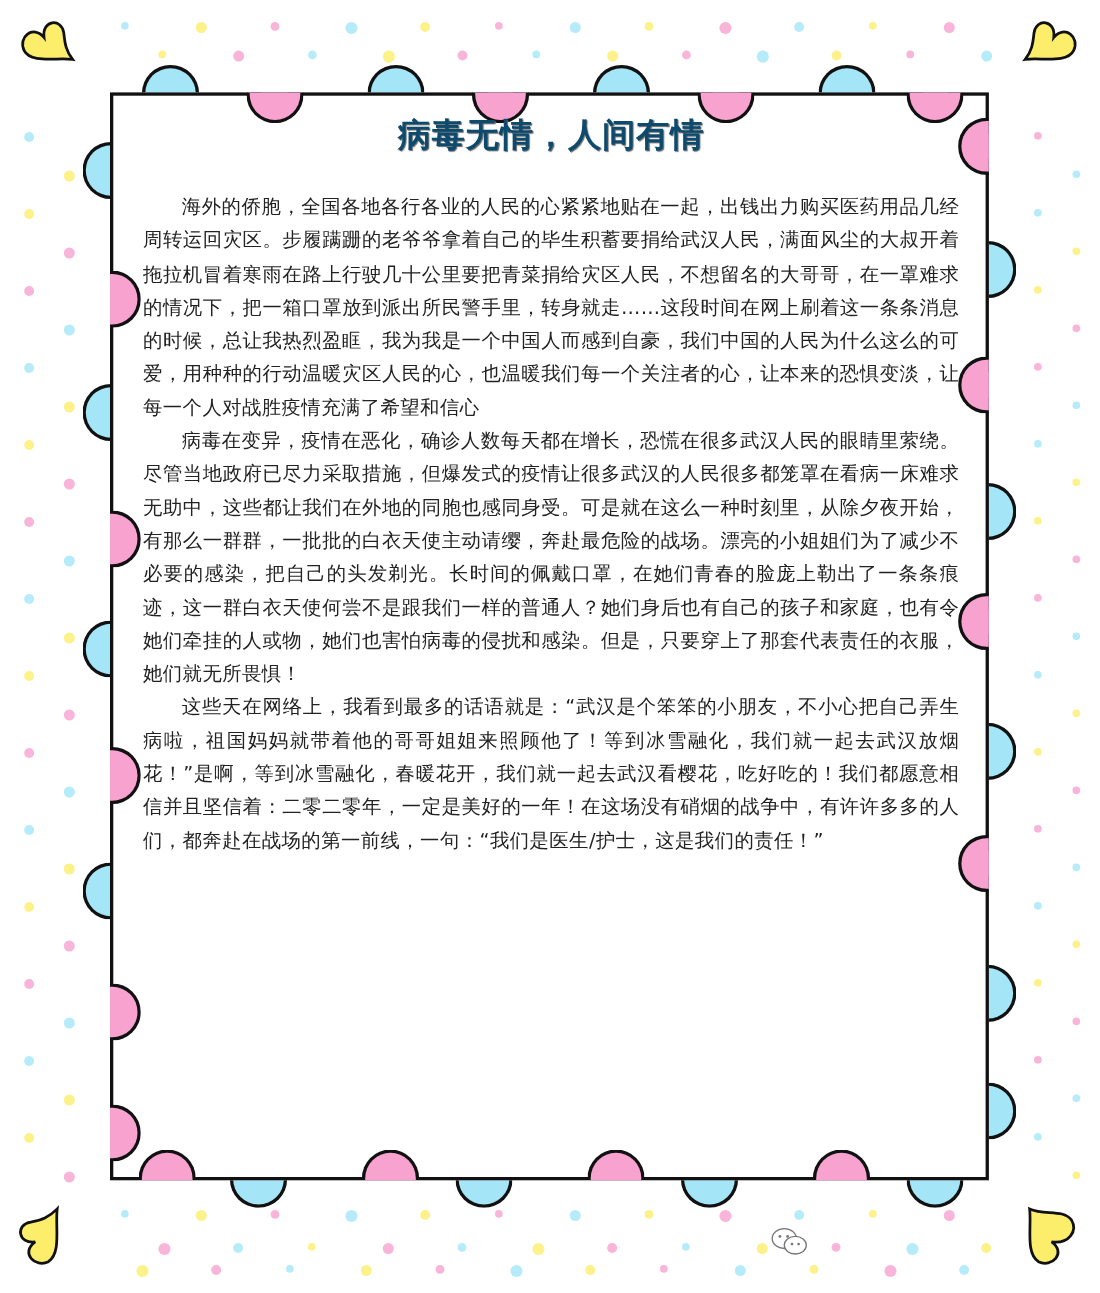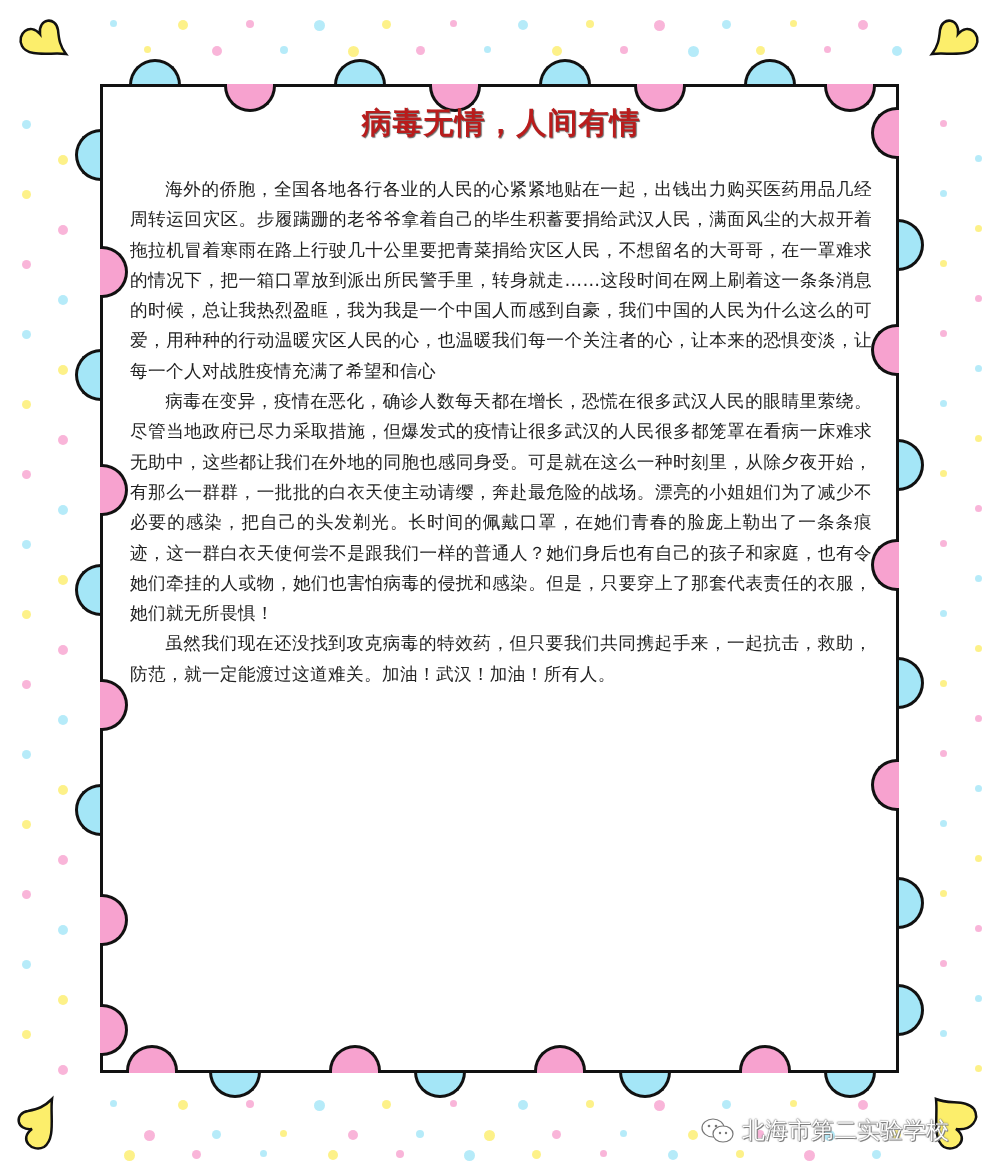--- a/index.html
+++ b/index.html
@@ -16,21 +16,21 @@
       position: absolute; left: 100px; top: 84px; width: 799px; height: 989px;
       border: 3px solid #111; box-sizing: border-box; background: #fff;
       z-index: 1;
     }
     .content {
       position: absolute; left: 130px; top: 95px; width: 742px; z-index: 3;
       color: #222;
     }
     .title {
       text-align: center; font-size: 30px; font-weight: bold; letter-spacing: 1px;
-      margin-top: 8px; margin-bottom: 30px; color: #b91c1c;
+      margin-top: 8px; margin-bottom: 30px; color: #0c4a6e;
       text-shadow: 1px 1px 1px #666;
     }
     .byline {
       text-align: center; font-size: 16px; margin-bottom: 16px; color: #222;
       white-space: pre;
     }
     .para {
       font-size: 17.6px; line-height: 30.3px; margin: 0; text-indent: 2em;
       text-align: justify; letter-spacing: 0.4px;
     }
@@ -213,26 +213,25 @@
     <div class="semi pink" style="border-right: none; left: 871px; top: 107px; width: 28px; height: 52px; border-radius: 28px 0px 0px 28px; z-index: 2;"></div>
     <div class="semi pink" style="border-right: none; left: 871px; top: 324px; width: 28px; height: 52px; border-radius: 28px 0px 0px 28px; z-index: 2;"></div>
     <div class="semi pink" style="border-right: none; left: 871px; top: 539px; width: 28px; height: 52px; border-radius: 28px 0px 0px 28px; z-index: 2;"></div>
     <div class="semi pink" style="border-right: none; left: 871px; top: 759px; width: 28px; height: 52px; border-radius: 28px 0px 0px 28px; z-index: 2;"></div>
   </div>
 
 <div class="content">
   <div class="title">病毒无情，人间有情</div>
   <p class="para">海外的侨胞，全国各地各行各业的人民的心紧紧地贴在一起，出钱出力购买医药用品几经周转运回灾区。步履蹒跚的老爷爷拿着自己的毕生积蓄要捐给武汉人民，满面风尘的大叔开着拖拉机冒着寒雨在路上行驶几十公里要把青菜捐给灾区人民，不想留名的大哥哥，在一罩难求的情况下，把一箱口罩放到派出所民警手里，转身就走……这段时间在网上刷着这一条条消息的时候，总让我热烈盈眶，我为我是一个中国人而感到自豪，我们中国的人民为什么这么的可爱，用种种的行动温暖灾区人民的心，也温暖我们每一个关注者的心，让本来的恐惧变淡，让每一个人对战胜疫情充满了希望和信心</p>
   <p class="para">病毒在变异，疫情在恶化，确诊人数每天都在增长，恐慌在很多武汉人民的眼睛里萦绕。尽管当地政府已尽力采取措施，但爆发式的疫情让很多武汉的人民很多都笼罩在看病一床难求无助中，这些都让我们在外地的同胞也感同身受。可是就在这么一种时刻里，从除夕夜开始，有那么一群群，一批批的白衣天使主动请缨，奔赴最危险的战场。漂亮的小姐姐们为了减少不必要的感染，把自己的头发剃光。长时间的佩戴口罩，在她们青春的脸庞上勒出了一条条痕迹，这一群白衣天使何尝不是跟我们一样的普通人？她们身后也有自己的孩子和家庭，也有令她们牵挂的人或物，她们也害怕病毒的侵扰和感染。但是，只要穿上了那套代表责任的衣服，她们就无所畏惧！</p>
-  <p class="para">虽然我们现在还没找到攻克病毒的特效药，但只要我们共同携起手来，一起抗击，救助，防范，就一定能渡过这道难关。加油！武汉！加油！所有人。</p>
+  <p class="para">这些天在网络上，我看到最多的话语就是：“武汉是个笨笨的小朋友，不小心把自己弄生病啦，祖国妈妈就带着他的哥哥姐姐来照顾他了！等到冰雪融化，我们就一起去武汉放烟花！”是啊，等到冰雪融化，春暖花开，我们就一起去武汉看樱花，吃好吃的！我们都愿意相信并且坚信着：二零二零年，一定是美好的一年！在这场没有硝烟的战争中，有许许多多的人们，都奔赴在战场的第一前线，一句：“我们是医生/护士，这是我们的责任！”</p>
 </div>
 
 <div class="watermark">
   <svg width="36" height="28" viewBox="0 0 36 28">
     <ellipse cx="13" cy="11" rx="11" ry="9" fill="#fff" stroke="#777" stroke-width="1.2"></ellipse>
     <ellipse cx="23" cy="17" rx="10" ry="8" fill="#fff" stroke="#777" stroke-width="1.2"></ellipse>
     <circle cx="9" cy="9" r="1.3" fill="#777"></circle>
       <circle cx="16" cy="9" r="1.3" fill="#777"></circle>
     <circle cx="20" cy="16" r="1.2" fill="#777"></circle>
       <circle cx="26" cy="16" r="1.2" fill="#777"></circle>
   </svg>
-  <span>北海市第二实验学校</span>
 </div>
 
 </body></html>

